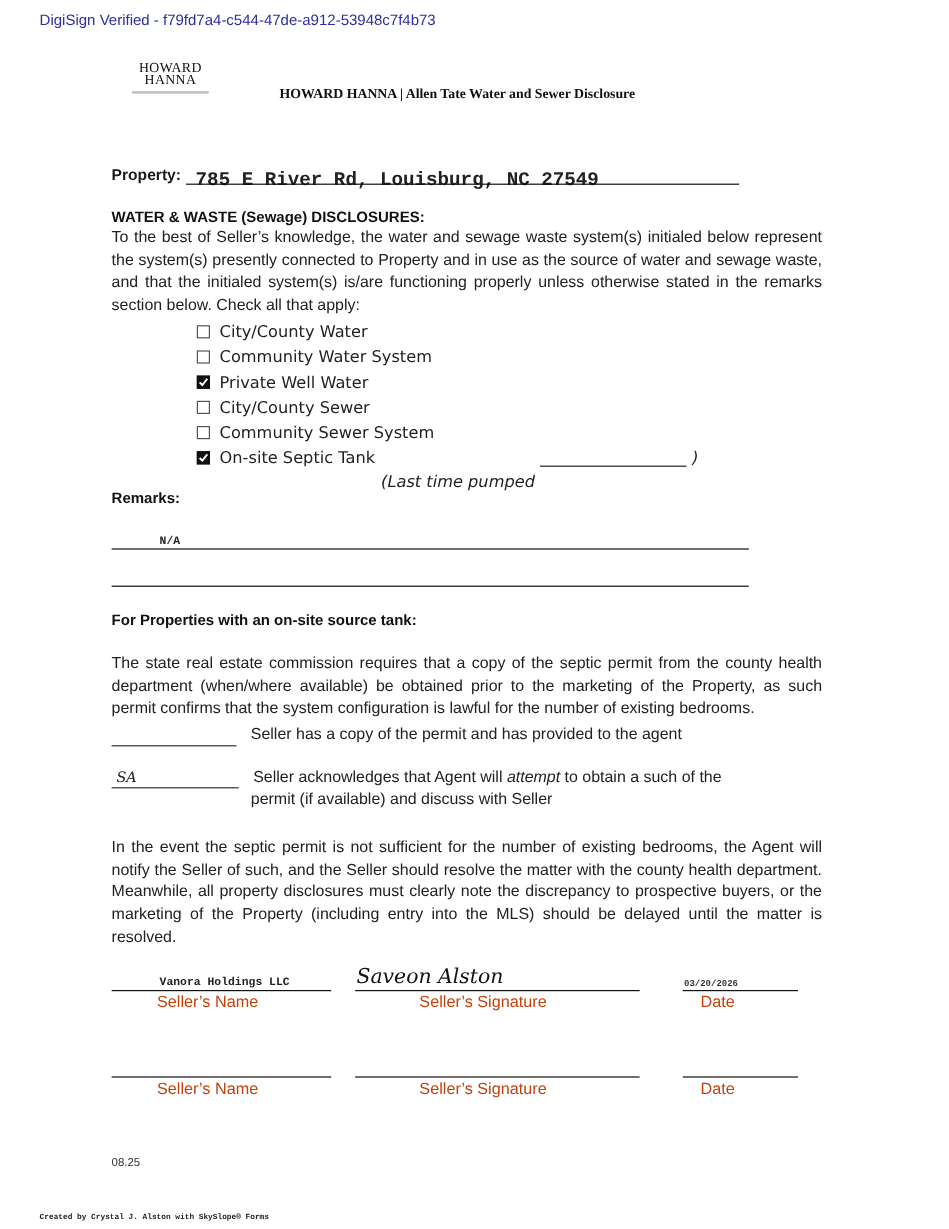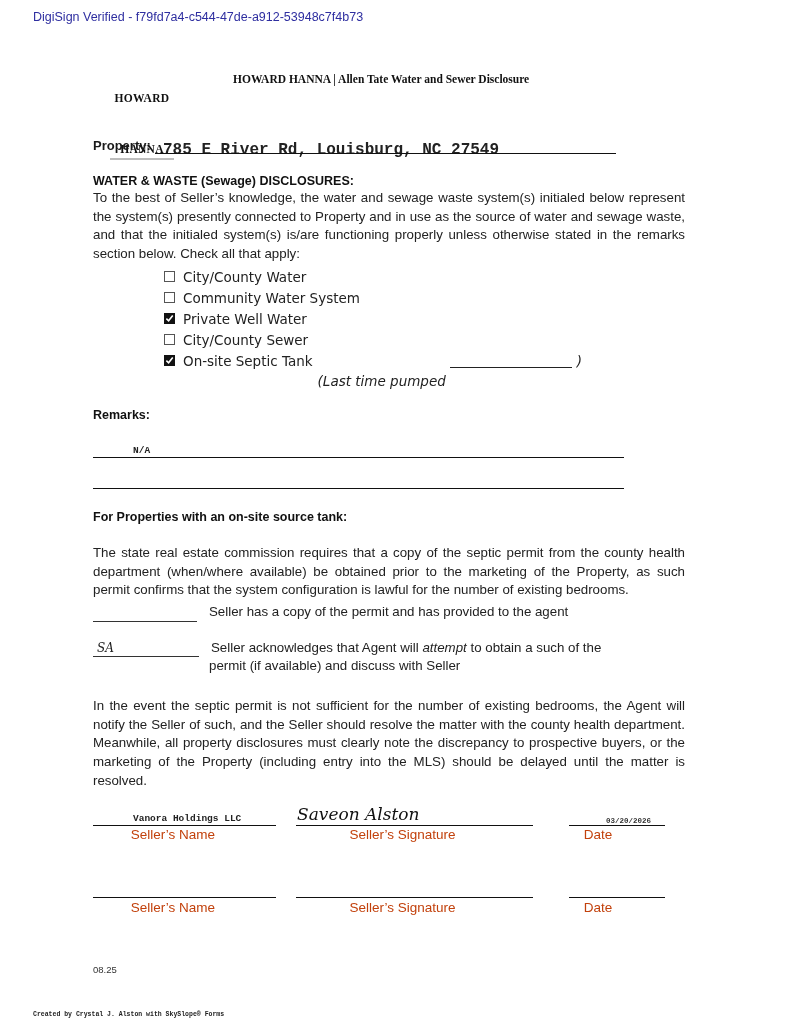--- a/index.html
+++ b/index.html
@@ -7,22 +7,22 @@
     width: 791px; height: 1024px; position: relative; overflow: hidden;
     font-family: "DejaVu Sans", sans-serif; color: #1a1a1a;
   }
   .abs { position: absolute; }
   .verify {
     left: 33px; top: 10px; font-family: "Liberation Sans", sans-serif;
     font-size: 12.5px; color: #2e2ea0;
   }
   .logo { left: 104px; top: 52px; width: 76px; text-align: center; }
   .logo .l1, .logo .l2 {
-    font-family: "Liberation Serif", serif; font-weight: bold; font-size: 11.5px;
-    line-height: 10px; letter-spacing: 0.3px; color: #111; margin-top: 41px;
+    font-family: "Liberation Serif", serif; font-weight: normal; font-size: 11.5px;
+    line-height: 10px; letter-spacing: 0.3px; color: #111;
   }
   .logo .sub { margin: 4px auto 0; width: 64px; height: 2px; background: #bdbdbd; }
   .doc-title {
     left: 233px; top: 73px; font-family: "Liberation Serif", serif; font-weight: bold;
     font-size: 11.5px; color: #111;
   }
   .prop-row { left: 93px; top: 138px; width: 523px; height: 18px; }
   .prop-label { font-family: "Liberation Sans", sans-serif; font-size: 13px; font-weight: bold; position: absolute; left: 0; top: 0; }
   .prop-line { position: absolute; left: 62px; right: 0; top: 15px; border-top: 1.3px solid #111; }
   .prop-value {
@@ -53,21 +53,21 @@
     font-family: "Liberation Mono", monospace; font-weight: bold; font-size: 9.5px; color: #222; padding-left: 33px;
   }
   .initial-line { border-top: 1.2px solid #333; }
   .initials {
     font-family: "DejaVu Serif", serif; font-style: italic; font-size: 12px; color: #222;
   }
   .sig {
     font-family: "DejaVu Serif", serif; font-style: italic; font-size: 17px; color: #111;
   }
   .caption { font-family: "Liberation Sans", sans-serif; font-size: 13.5px; color: #c2410c; text-align: center; }
-  .date-val { font-family: "Liberation Mono", monospace; font-size: 7.5px; color: #333; font-weight: bold; margin-left: 36px; }
+  .date-val { font-family: "Liberation Mono", monospace; font-size: 7.5px; color: #333; font-weight: bold; }
   .ver { left: 93px; top: 964px; font-family: "Liberation Sans", sans-serif; font-size: 9.5px; color: #333; }
   .created { left: 33px; top: 1011px; font-family: "Liberation Mono", monospace; font-weight: bold; font-size: 6.5px; color: #222; }
 </style>
 </head>
 <body>
 
 <div class="abs verify">DigiSign Verified - f79fd7a4-c544-47de-a912-53948c7f4b73</div>
 
 <div class="abs logo">
   <div class="l1">HOWARD</div>
@@ -99,20 +99,24 @@
     <span class="box checked">
       <svg viewBox="0 0 10 10">
           <path d="M1.5 5.2 L4 7.6 L8.6 1.8" fill="none" stroke="#fff" stroke-width="1.8"></path>
         </svg>
     </span>
     <span>Private Well Water</span>
   </div>
   <div class="chk-row">
     <span class="box"></span>
     <span>City/County Sewer</span>
+  </div>
+  <div class="chk-row">
+    <span class="box"></span>
+    <span>Community Sewer System</span>
   </div>
   <div class="chk-row">
     <span class="box checked">
       <svg viewBox="0 0 10 10">
           <path d="M1.5 5.2 L4 7.6 L8.6 1.8" fill="none" stroke="#fff" stroke-width="1.8"></path>
         </svg>
     </span>
     <span>On-site Septic Tank</span>
     <span class="chk-italic">(Last time pumped</span>
     <span class="chk-blank"></span>

